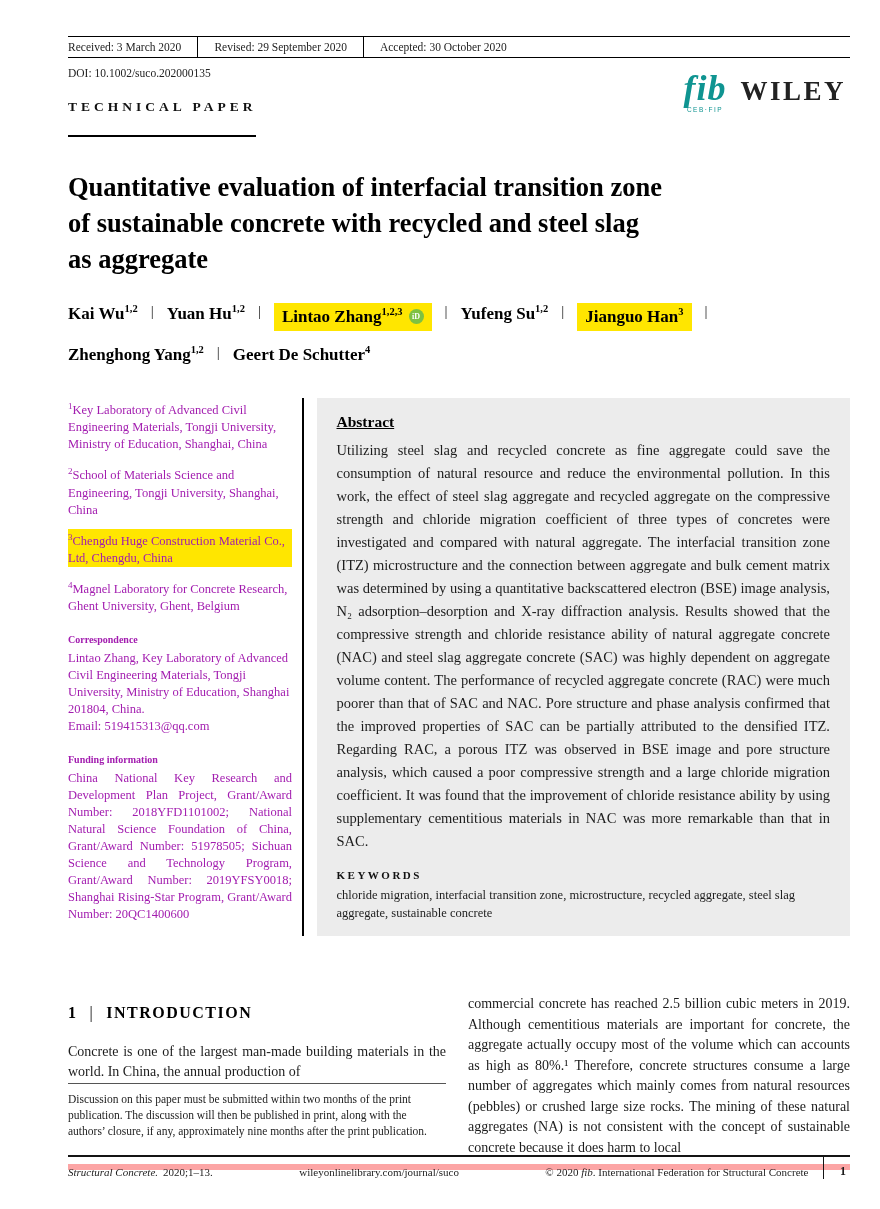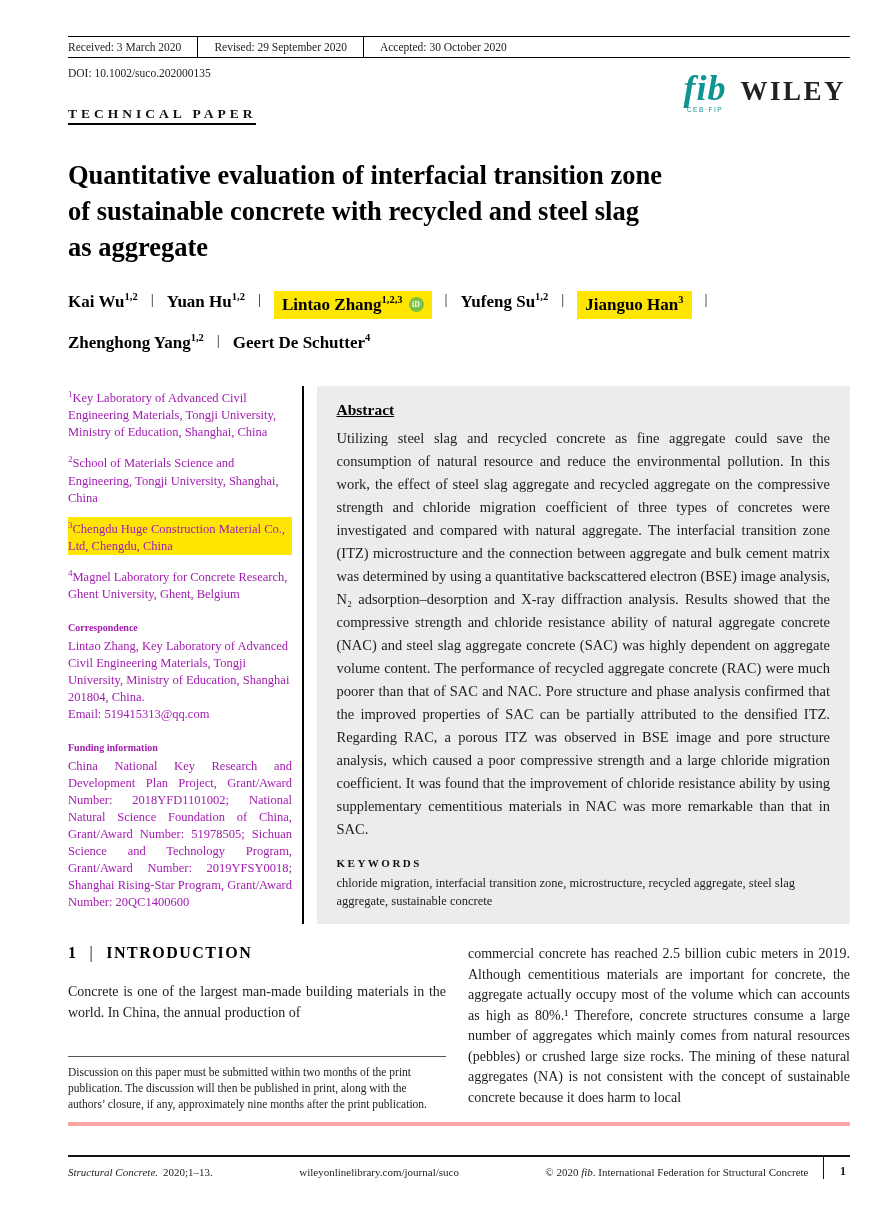--- a/index.html
+++ b/index.html
@@ -11,23 +11,23 @@
   }
   
   .dates-bar {
     display:flex; align-items:center;
     border-top:1px solid #000; border-bottom:1px solid #000;
     padding:4px 0; font-size:11.5px; color:#222;
   }
   .vsep { width:1px; background:#000; align-self:stretch; margin:-4px 16px; }
   .doi { margin-top:9px; font-size:11.5px; color:#222; }
   .paper-type {
-    display:inline-block; margin-top:27px;
+    display:inline-block; margin-top:20px;
     font-size:13.5px; font-weight:bold; letter-spacing:4px;
-    border-bottom:2.5px solid #000; padding-bottom:1px; color:#111;
+    border-bottom:2.5px solid #000; padding-bottom:20px; color:#111;
   }
   
   .logos { position:absolute; top:70px; right:34px; display:flex; align-items:center; gap:14px; }
   .fib-wrap { display:flex; flex-direction:column; align-items:center; line-height:1; }
   .fib-mark { font-style:italic; font-weight:bold; font-size:36px; color:var(--accent-teal,#0f9491); letter-spacing:1px; }
   .fib-sub { font-size:6.5px; letter-spacing:1.5px; color:var(--accent-teal,#0f9491); margin-top:1px; font-family:"Liberation Sans",sans-serif; }
   .wiley-mark { font-size:27px; letter-spacing:2.5px; color:#222; font-weight:bold; }
   
   .title { margin-top:32px; font-size:26.5px; line-height:36px; font-weight:bold; color:#000; }
   .title span { display:block; }
@@ -51,21 +51,21 @@
   .sb-head { font-weight:bold; font-size:10px; margin-bottom:2px; }
   .sb-body { margin:0;font-family:Liberation Serif, serif; }
   .sb-justify { text-align:justify; }
   .vdivider { width:1.5px; background:#000; margin:0 13px 0 10px; }
   .abstract-box { flex:1; background:var(--abstract-bg,#ececec); padding:15px 20px 14px; }
   .abs-head { font-size:15.5px; font-weight:bold; margin-bottom:8px; color:#000;text-decoration:underline; }
   .abs-text { font-size:14.5px; line-height:23px; text-align:justify; color:#1c1c1c; }
   .kw-head { font-size:11px; font-weight:bold; letter-spacing:2.5px; margin-top:16px; color:#111; }
   .kw-text { font-size:12.5px; line-height:17.5px; margin-top:6px; color:#1c1c1c; }
   
-  .body-cols { display:flex; margin-top:20px; height:182px; gap:22px; border-bottom:4px solid #fca5a5; }
+  .body-cols { display:flex; margin-top:52px; height:182px; gap:22px; border-bottom:6px solid #fca5a5;align-items:center; }
   .col-left { flex:0 0 378px; display:flex; flex-direction:column; }
   .col-right { flex:1; }
   .sec-head { font-size:16px; font-weight:bold; letter-spacing:1.5px; color:#000; margin-bottom:20px; }
   .sec-sep { font-weight:400; margin:0 12px; }
   .body-text { font-size:14px; line-height:20.5px; text-align:justify; color:#1c1c1c; }
   .footnote {
     margin-top:auto; border-top:1px solid #555;
     padding:7px 0 10px; font-size:11.5px; line-height:16px; color:#222;
   }
   

